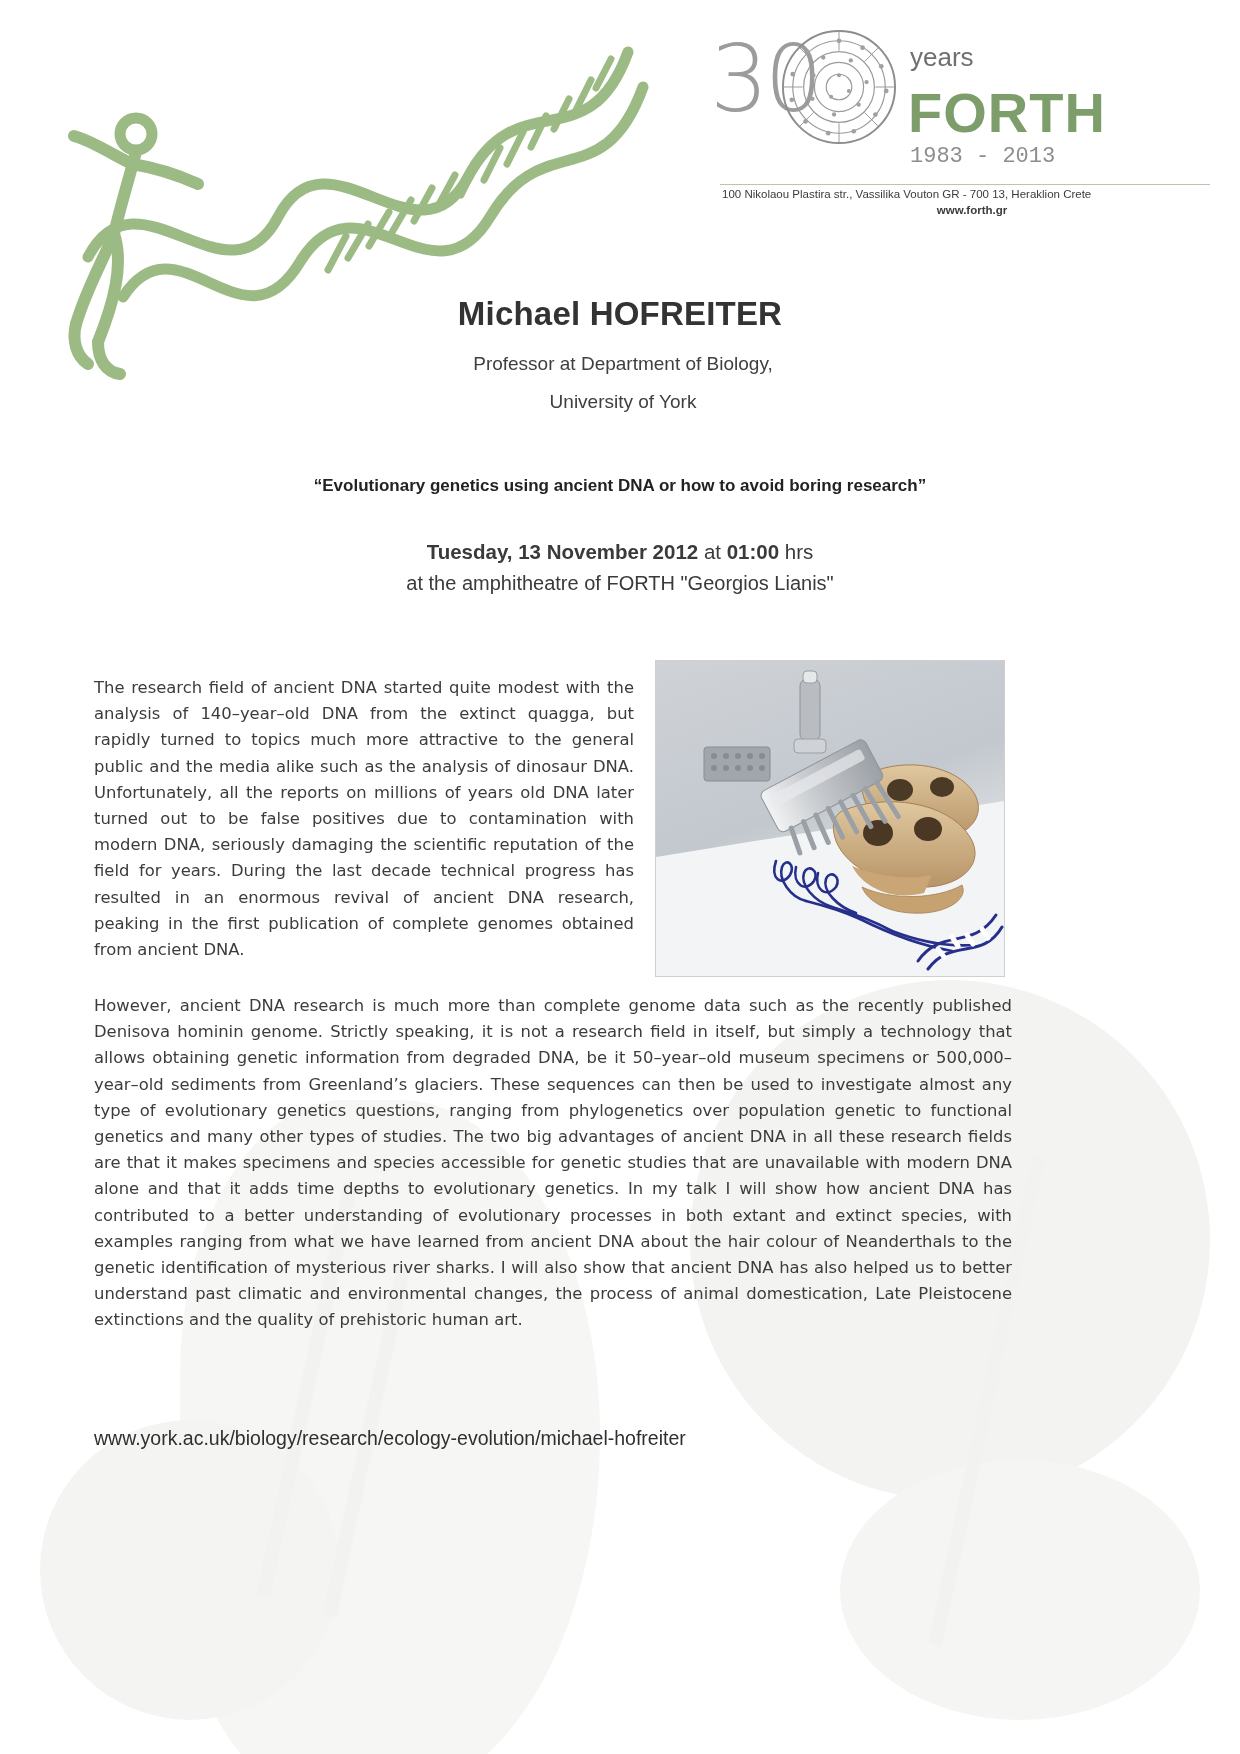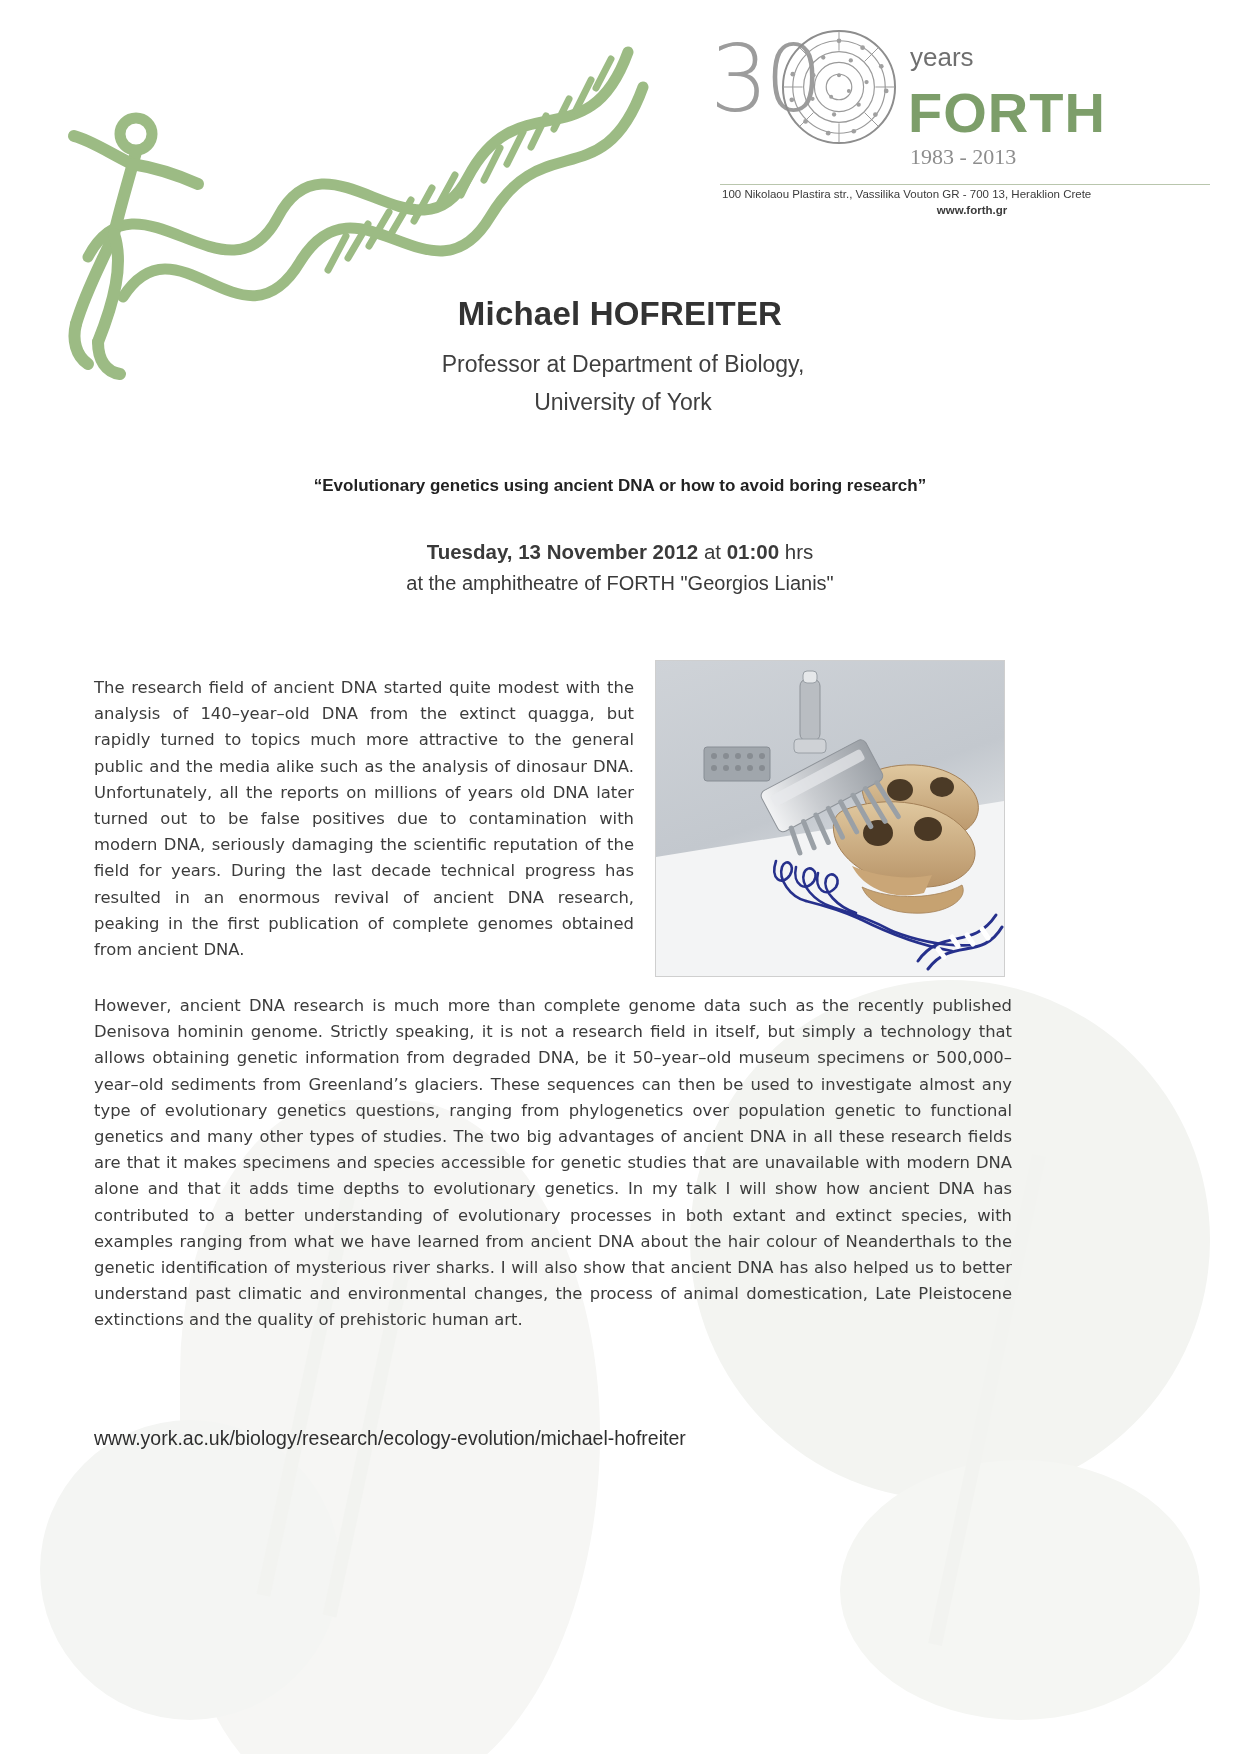--- a/index.html
+++ b/index.html
@@ -90,21 +90,21 @@
     color: #7d9e6a;
     letter-spacing: 1px;
     font-family: "Liberation Sans", sans-serif;
   }
   .logo-dates {
     position: absolute;
     left: 210px;
     top: 122px;
     font-size: 22px;
     color: #8d8d8d;
-    font-family: Liberation Serif, serif;
+    font-family: Liberation Mono, monospace;
   }
   .logo-rule {
     position: absolute;
     left: 20px;
     top: 162px;
     width: 490px;
     height: 1px;
     background: #b9c6ad;
   }
   .addr {
@@ -128,21 +128,21 @@
     text-align: center;
   }
   .speaker-name {
     font-size: 33px;
     font-weight: bold;
     color: #333333;
     letter-spacing: .2px;
   }
   .speaker-role {
     margin-top: 12px;
-    font-size: 23px;
+    font-size: 19px;
     color: #3f3f3f;
     line-height: 38px;
     padding-left: 6px;
   }
   .talk-title {
     position: absolute;
     left: 60px;
     top: 468px;
     width: 1120px;
     text-align: center;

